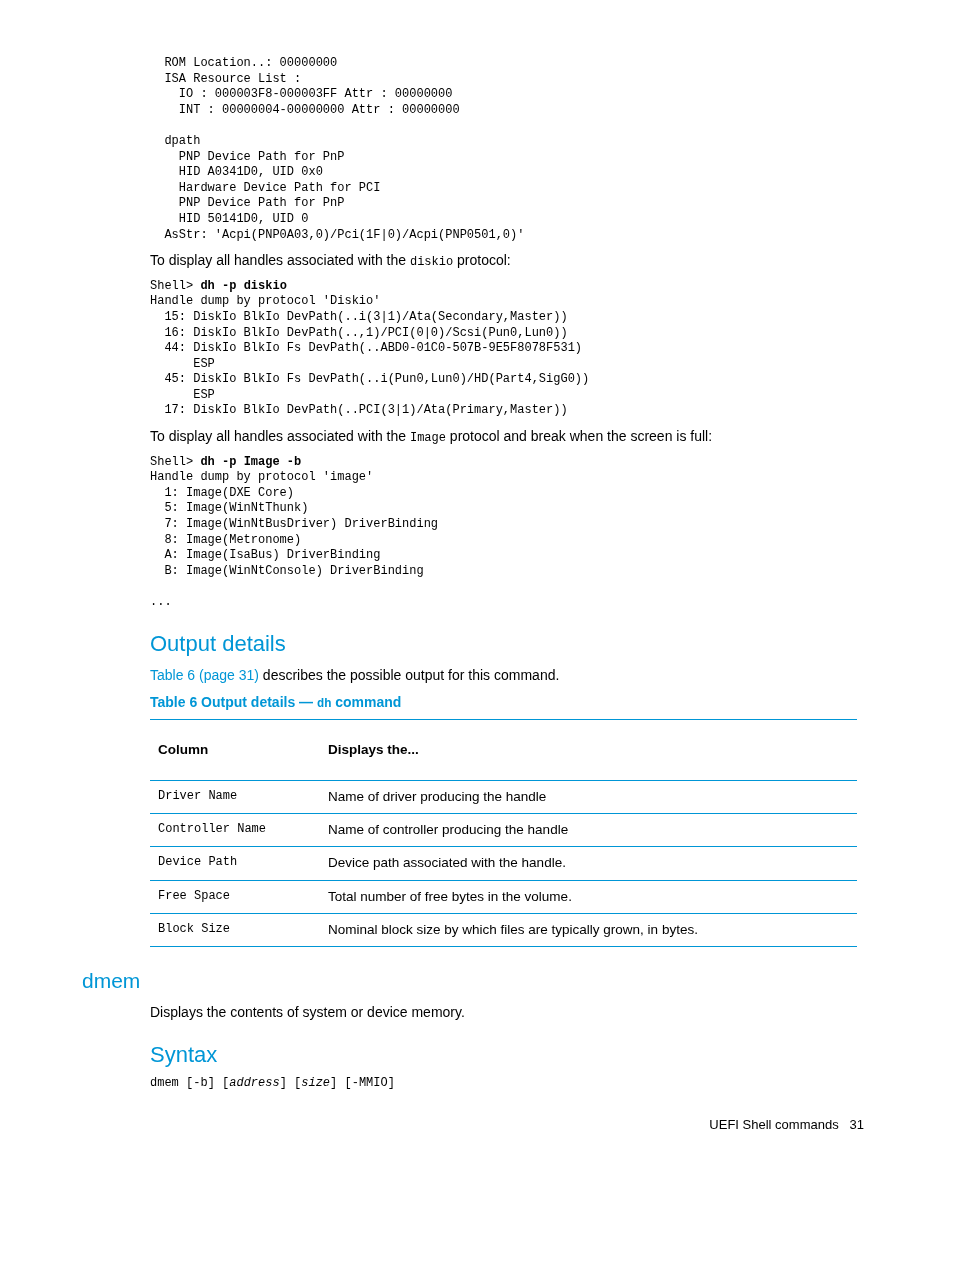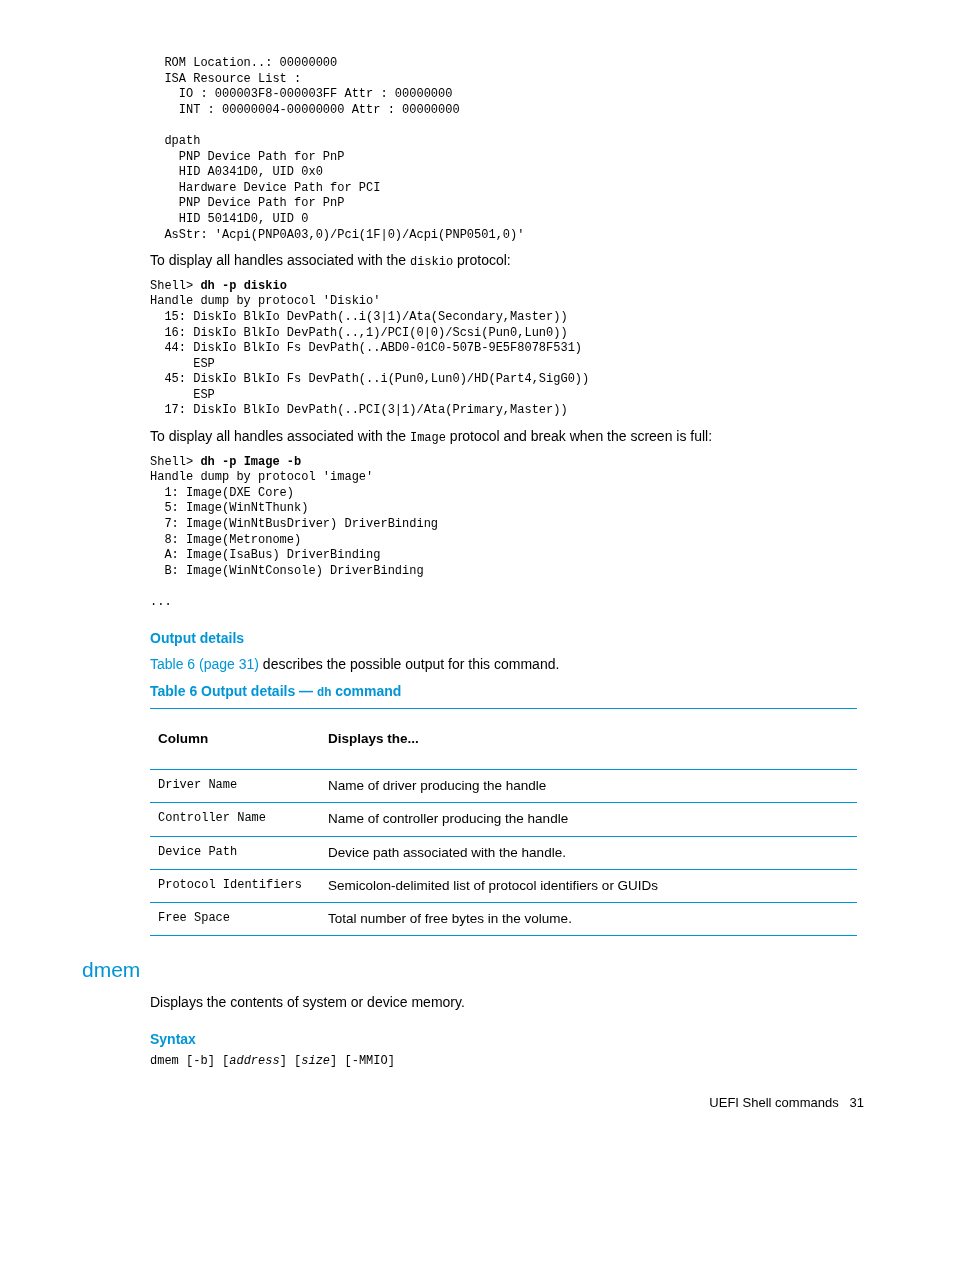--- a/index.html
+++ b/index.html
@@ -14,21 +14,21 @@
   }
   .mono {
     font-family: "Courier New", Courier, monospace;
     font-size: 12px;
     white-space: pre;
     line-height: 1.3;
   }
   .code-block { margin: 6px 0 8px 0; }
   .indented-block { margin-left: 60px; }
   .body-text { margin: 8px 0; margin-left: 60px; }
-  .h2 { color: #0096D6; font-weight: bold; font-size: 14px; margin: 18px 0 6px 60px; }
+  .h2 { color: #0096D6; font-weight: normal; font-size: 22px; margin: 18px 0 6px 60px; }
   .h2-left { color: #0096D6; font-weight: normal; font-size: 21px; margin: 20px 0 8px -8px; }
   .table-title { color: #0096D6; font-weight: bold; font-size: 14px; margin: 8px 0 6px 60px; }
   .link { color: #0096D6; }
   table {
     border-collapse: collapse;
     width: 707px;
     margin: 4px 0 14px 60px;
     font-size: 13.5px;
   }
   th {
@@ -125,26 +125,26 @@
       </tr>
       <tr>
         <td class="mono-cell">Controller Name</td>
         <td>Name of controller producing the handle</td>
       </tr>
       <tr>
         <td class="mono-cell">Device Path</td>
         <td>Device path associated with the handle.</td>
       </tr>
       <tr>
-        <td class="mono-cell">Protocol Identifiers</td>
-        <td>Semicolon-delimited list of protocol identifiers or GUIDs</td>
+        <td class="mono-cell">Free Space</td>
+        <td>Total number of free bytes in the volume.</td>
       </tr>
       <tr>
-        <td class="mono-cell">Free Space</td>
-        <td>Total number of free bytes in the volume.</td>
+        <td class="mono-cell">Block Size</td>
+        <td>Nominal block size by which files are typically grown, in bytes.</td>
       </tr>
     </tbody>
 </table>
 
 <div class="h2-left">dmem</div>
 
 <div class="body-text">Displays the contents of system or device memory.</div>
 
 <div class="h2">Syntax</div>
 

